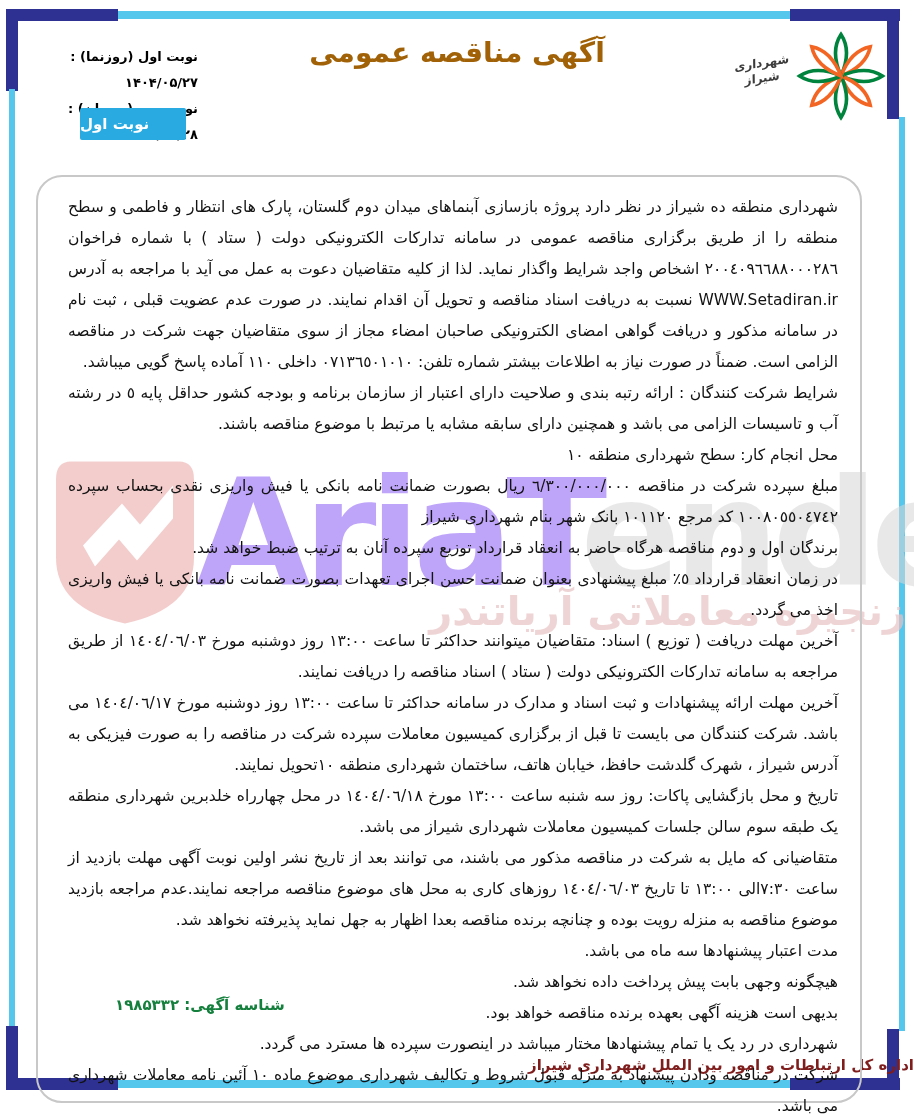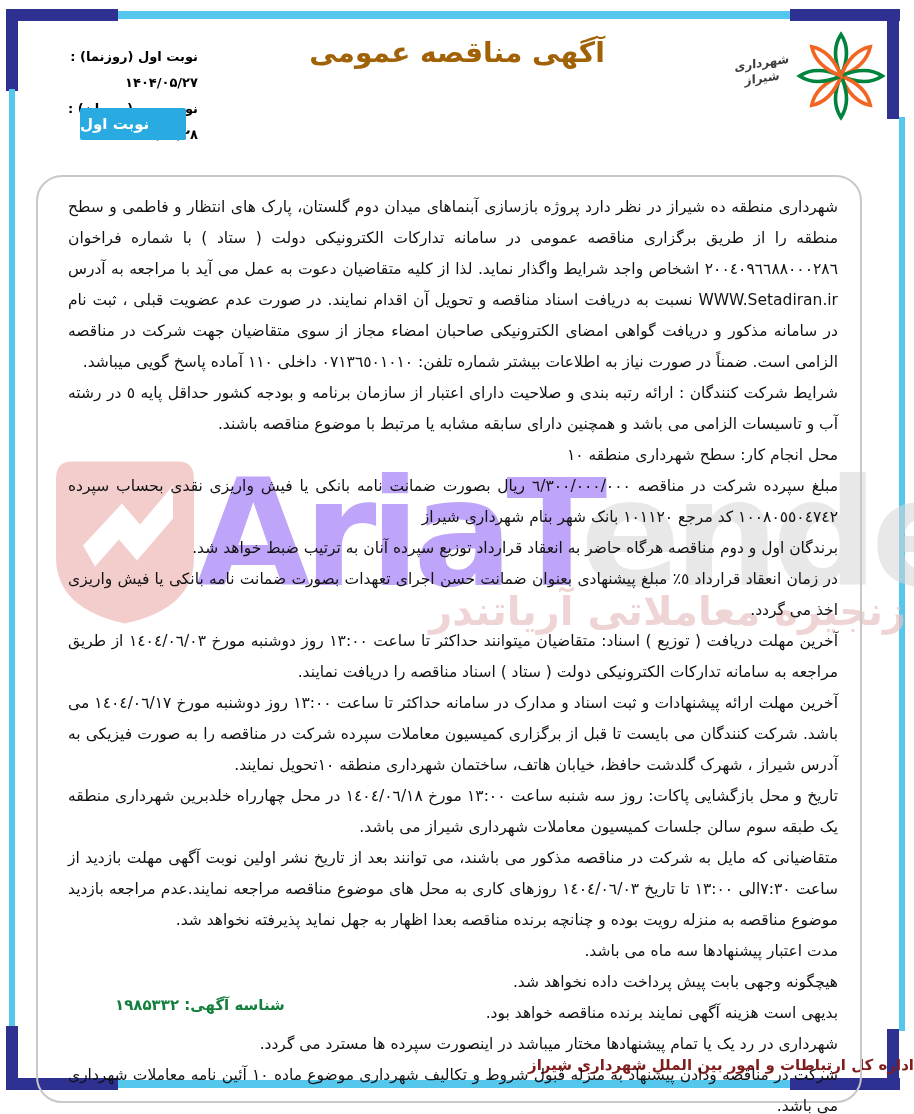--- a/index.html
+++ b/index.html
@@ -100,21 +100,21 @@
       <p>محل انجام کار: سطح شهرداری منطقه ١٠</p>
       <p>مبلغ سپرده شرکت در مناقصه ٦/٣٠٠/٠٠٠/٠٠٠ ریال بصورت ضمانت نامه بانکی یا فیش واریزی نقدی بحساب سپرده ١٠٠٨٠٥٥٠٤٧٤٢ کد مرجع ١٠١١٢٠ بانک شهر بنام شهرداری شیراز</p>
       <p>برندگان اول و دوم مناقصه هرگاه حاضر به انعقاد قرارداد توزیع سپرده آنان به ترتیب ضبط خواهد شد.</p>
       <p>در زمان انعقاد قرارداد ٥٪ مبلغ پیشنهادی بعنوان ضمانت حسن اجرای تعهدات بصورت ضمانت نامه بانکی یا فیش واریزی اخذ می گردد.</p>
       <p>آخرین مهلت دریافت ( توزیع ) اسناد: متقاضیان میتوانند حداکثر تا ساعت ١٣:٠٠ روز دوشنبه مورخ ١٤٠٤/٠٦/٠٣ از طریق مراجعه به سامانه تدارکات الکترونیکی دولت ( ستاد ) اسناد مناقصه را دریافت نمایند.</p>
       <p>آخرین مهلت ارائه پیشنهادات و ثبت اسناد و مدارک در سامانه حداکثر تا ساعت ١٣:٠٠ روز دوشنبه مورخ ١٤٠٤/٠٦/١٧ می باشد. شرکت کنندگان می بایست تا قبل از برگزاری کمیسیون معاملات سپرده شرکت در مناقصه را به صورت فیزیکی به آدرس شیراز ، شهرک گلدشت حافظ، خیابان هاتف، ساختمان شهرداری منطقه ١٠تحویل نمایند.</p>
       <p>تاریخ و محل بازگشایی پاکات: روز سه شنبه ساعت ١٣:٠٠ مورخ ١٤٠٤/٠٦/١٨ در محل چهارراه خلدبرین شهرداری منطقه یک طبقه سوم سالن جلسات کمیسیون معاملات شهرداری شیراز می باشد.</p>
       <p>متقاضیانی که مایل به شرکت در مناقصه مذکور می باشند، می توانند بعد از تاریخ نشر اولین نوبت آگهی مهلت بازدید از ساعت ٧:٣٠الی ١٣:٠٠ تا تاریخ ١٤٠٤/٠٦/٠٣ روزهای کاری به محل های موضوع مناقصه مراجعه نمایند.عدم مراجعه بازدید موضوع مناقصه به منزله رویت بوده و چنانچه برنده مناقصه بعدا اظهار به جهل نماید پذیرفته نخواهد شد.</p>
       <p>مدت اعتبار پیشنهادها سه ماه می باشد.</p>
       <p>هیچگونه وجهی بابت پیش پرداخت داده نخواهد شد.</p>
-      <p>بدیهی است هزینه آگهی نمایند برنده مناقصه خواهد بود.</p>
+      <p>بدیهی است هزینه آگهی بعهده برنده مناقصه خواهد بود.</p>
       <p>شهرداری در رد یک یا تمام پیشنهادها مختار میباشد در اینصورت سپرده ها مسترد می گردد.</p>
       <p>شرکت در مناقصه ودادن پیشنهاد به منزله قبول شروط و تکالیف شهرداری موضوع ماده ١٠ آئین نامه معاملات شهرداری می باشد.</p>
 
     </div>
   </div>
 
   <div class="footer-dept">اداره کل ارتباطات و امور بین الملل شهرداری شیراز</div>
   <div class="footer-id">شناسه آگهی: ۱۹۸۵۳۳۲</div>
 
 </div>

